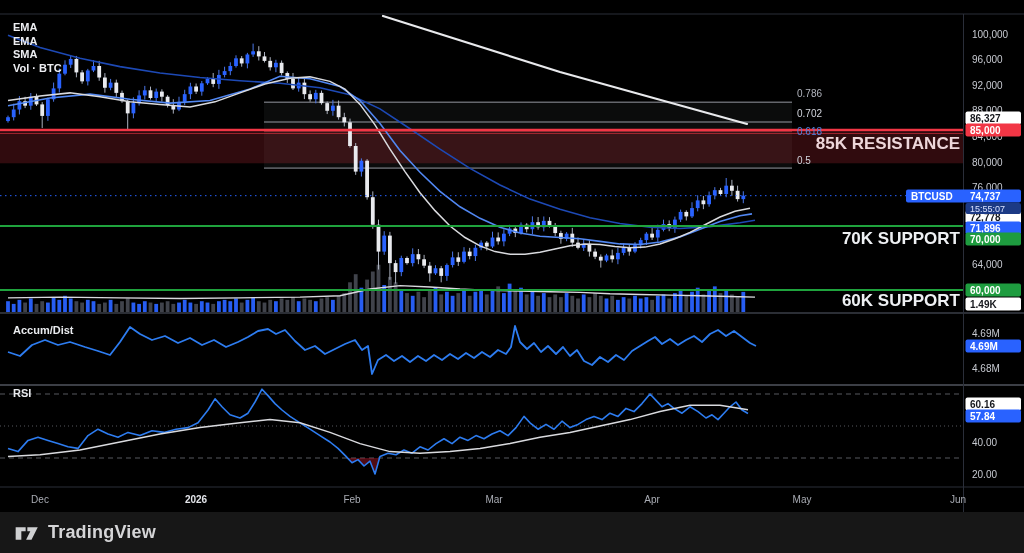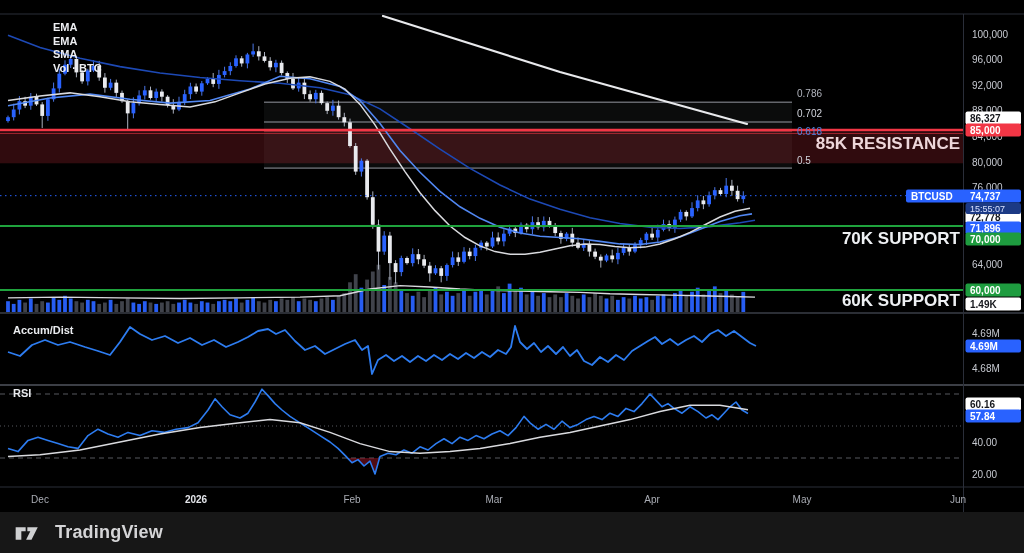--- a/index.html
+++ b/index.html
@@ -3,25 +3,25 @@
 <meta charset="utf-8">
 <style>
   html,body{margin:0;padding:0;background:#000;}
   .screen{position:relative;width:1024px;height:553px;background:#000;overflow:hidden;
           font-family:"Liberation Sans",sans-serif;}
   .attribution{position:absolute;top:0;left:0;width:100%;height:14px;background:#1d1d1d;
                color:#e6e6e6;font-size:10px;font-weight:bold;line-height:14px;
                padding-left:28px;box-sizing:border-box;z-index:6;letter-spacing:.2px;}
   .legend{position:absolute;top:21px;left:13px;z-index:5;color:#edeef2;font-size:11px;
           font-weight:bold;line-height:13.5px;}
-  .legend div{white-space:nowrap;margin-left:40px;}
+  .legend div{white-space:nowrap;}
   #chart-svg{position:absolute;top:0;left:0;z-index:1;}
   .footer{position:absolute;left:0;bottom:0;width:100%;height:41px;background:#171717;
           display:flex;align-items:center;padding-left:14px;box-sizing:border-box;z-index:6;}
-  .brand{color:#d5d5d7;font-size:18px;font-weight:bold;margin-left:16px;letter-spacing:.2px;}
+  .brand{color:#d5d5d7;font-size:18px;font-weight:bold;margin-left:9px;letter-spacing:.2px;}
   text{font-family:"Liberation Sans",sans-serif;}
   .tick{font-size:10px;fill:#c7cad1;}
   .time-label{font-size:10px;fill:#a9acb4;text-anchor:middle;}
   .time-label.major{fill:#e2e4e9;font-weight:bold;}
   .badge-text{font-size:10px;font-weight:bold;}
   .pane-label{font-size:11px;font-weight:bold;fill:#e9ebee;}
   .fib-label{font-size:10px;}
   .ann{font-size:17px;font-weight:bold;text-anchor:end;}
 </style>
 </head>

